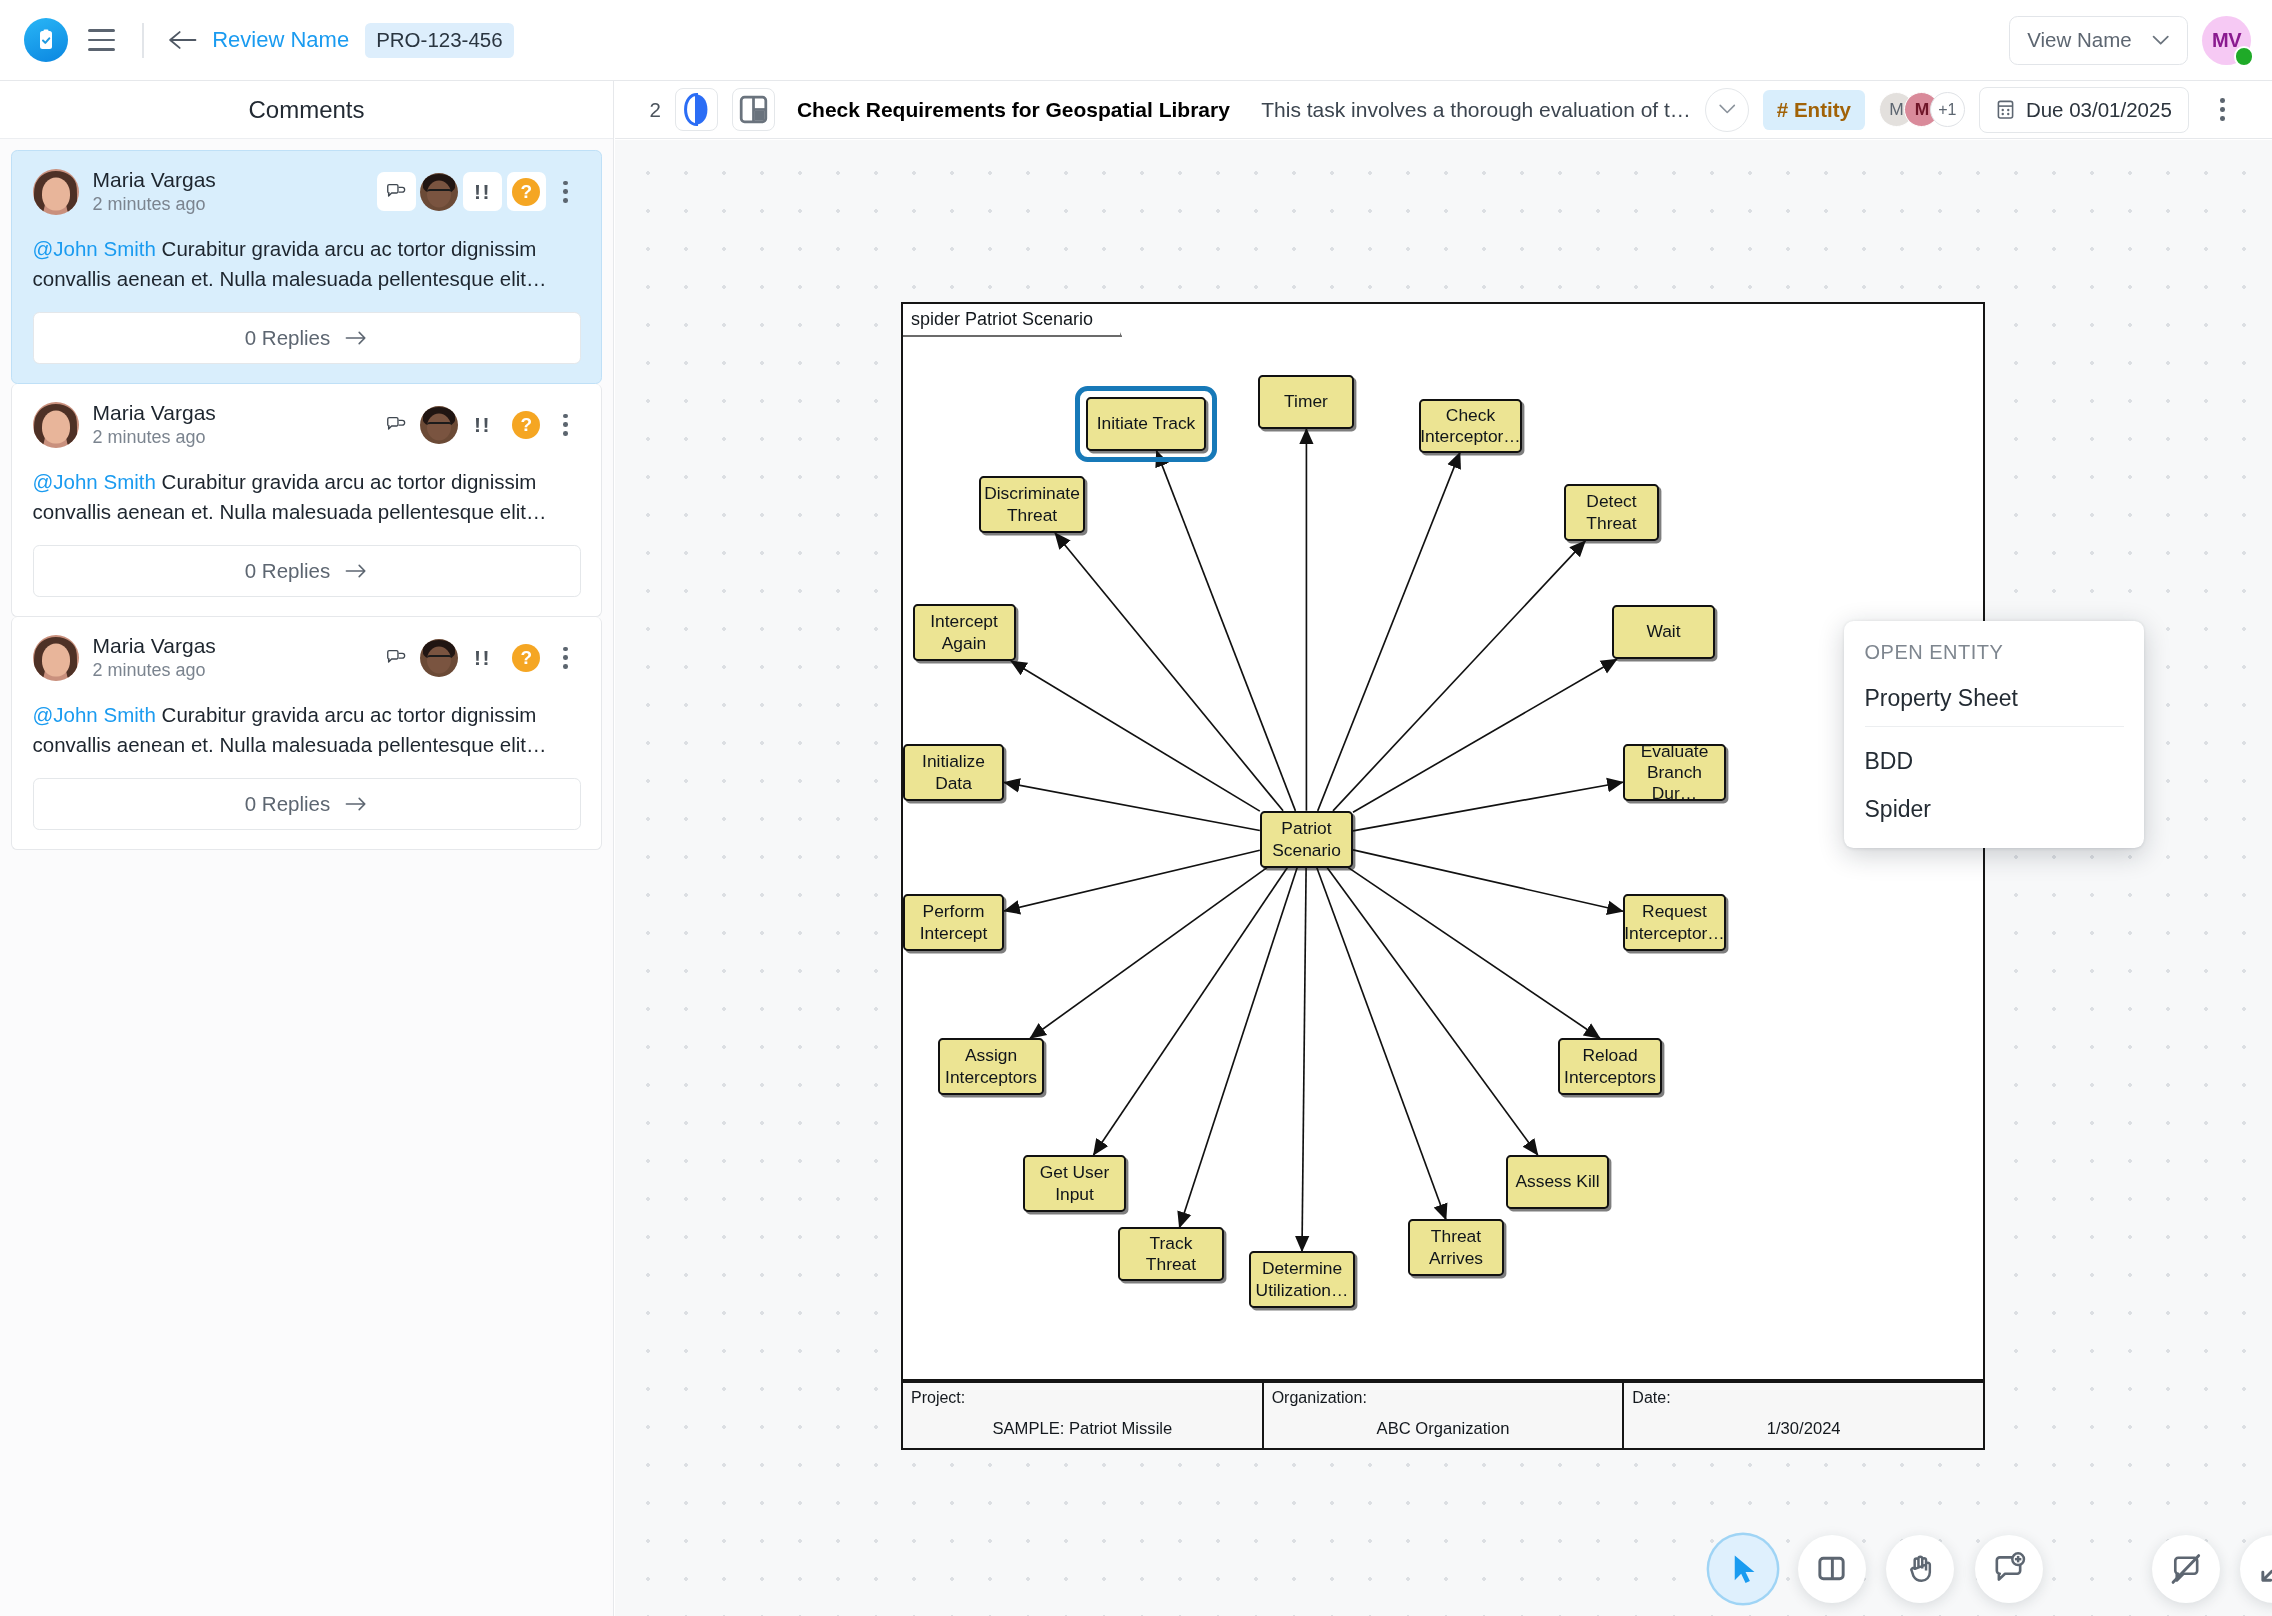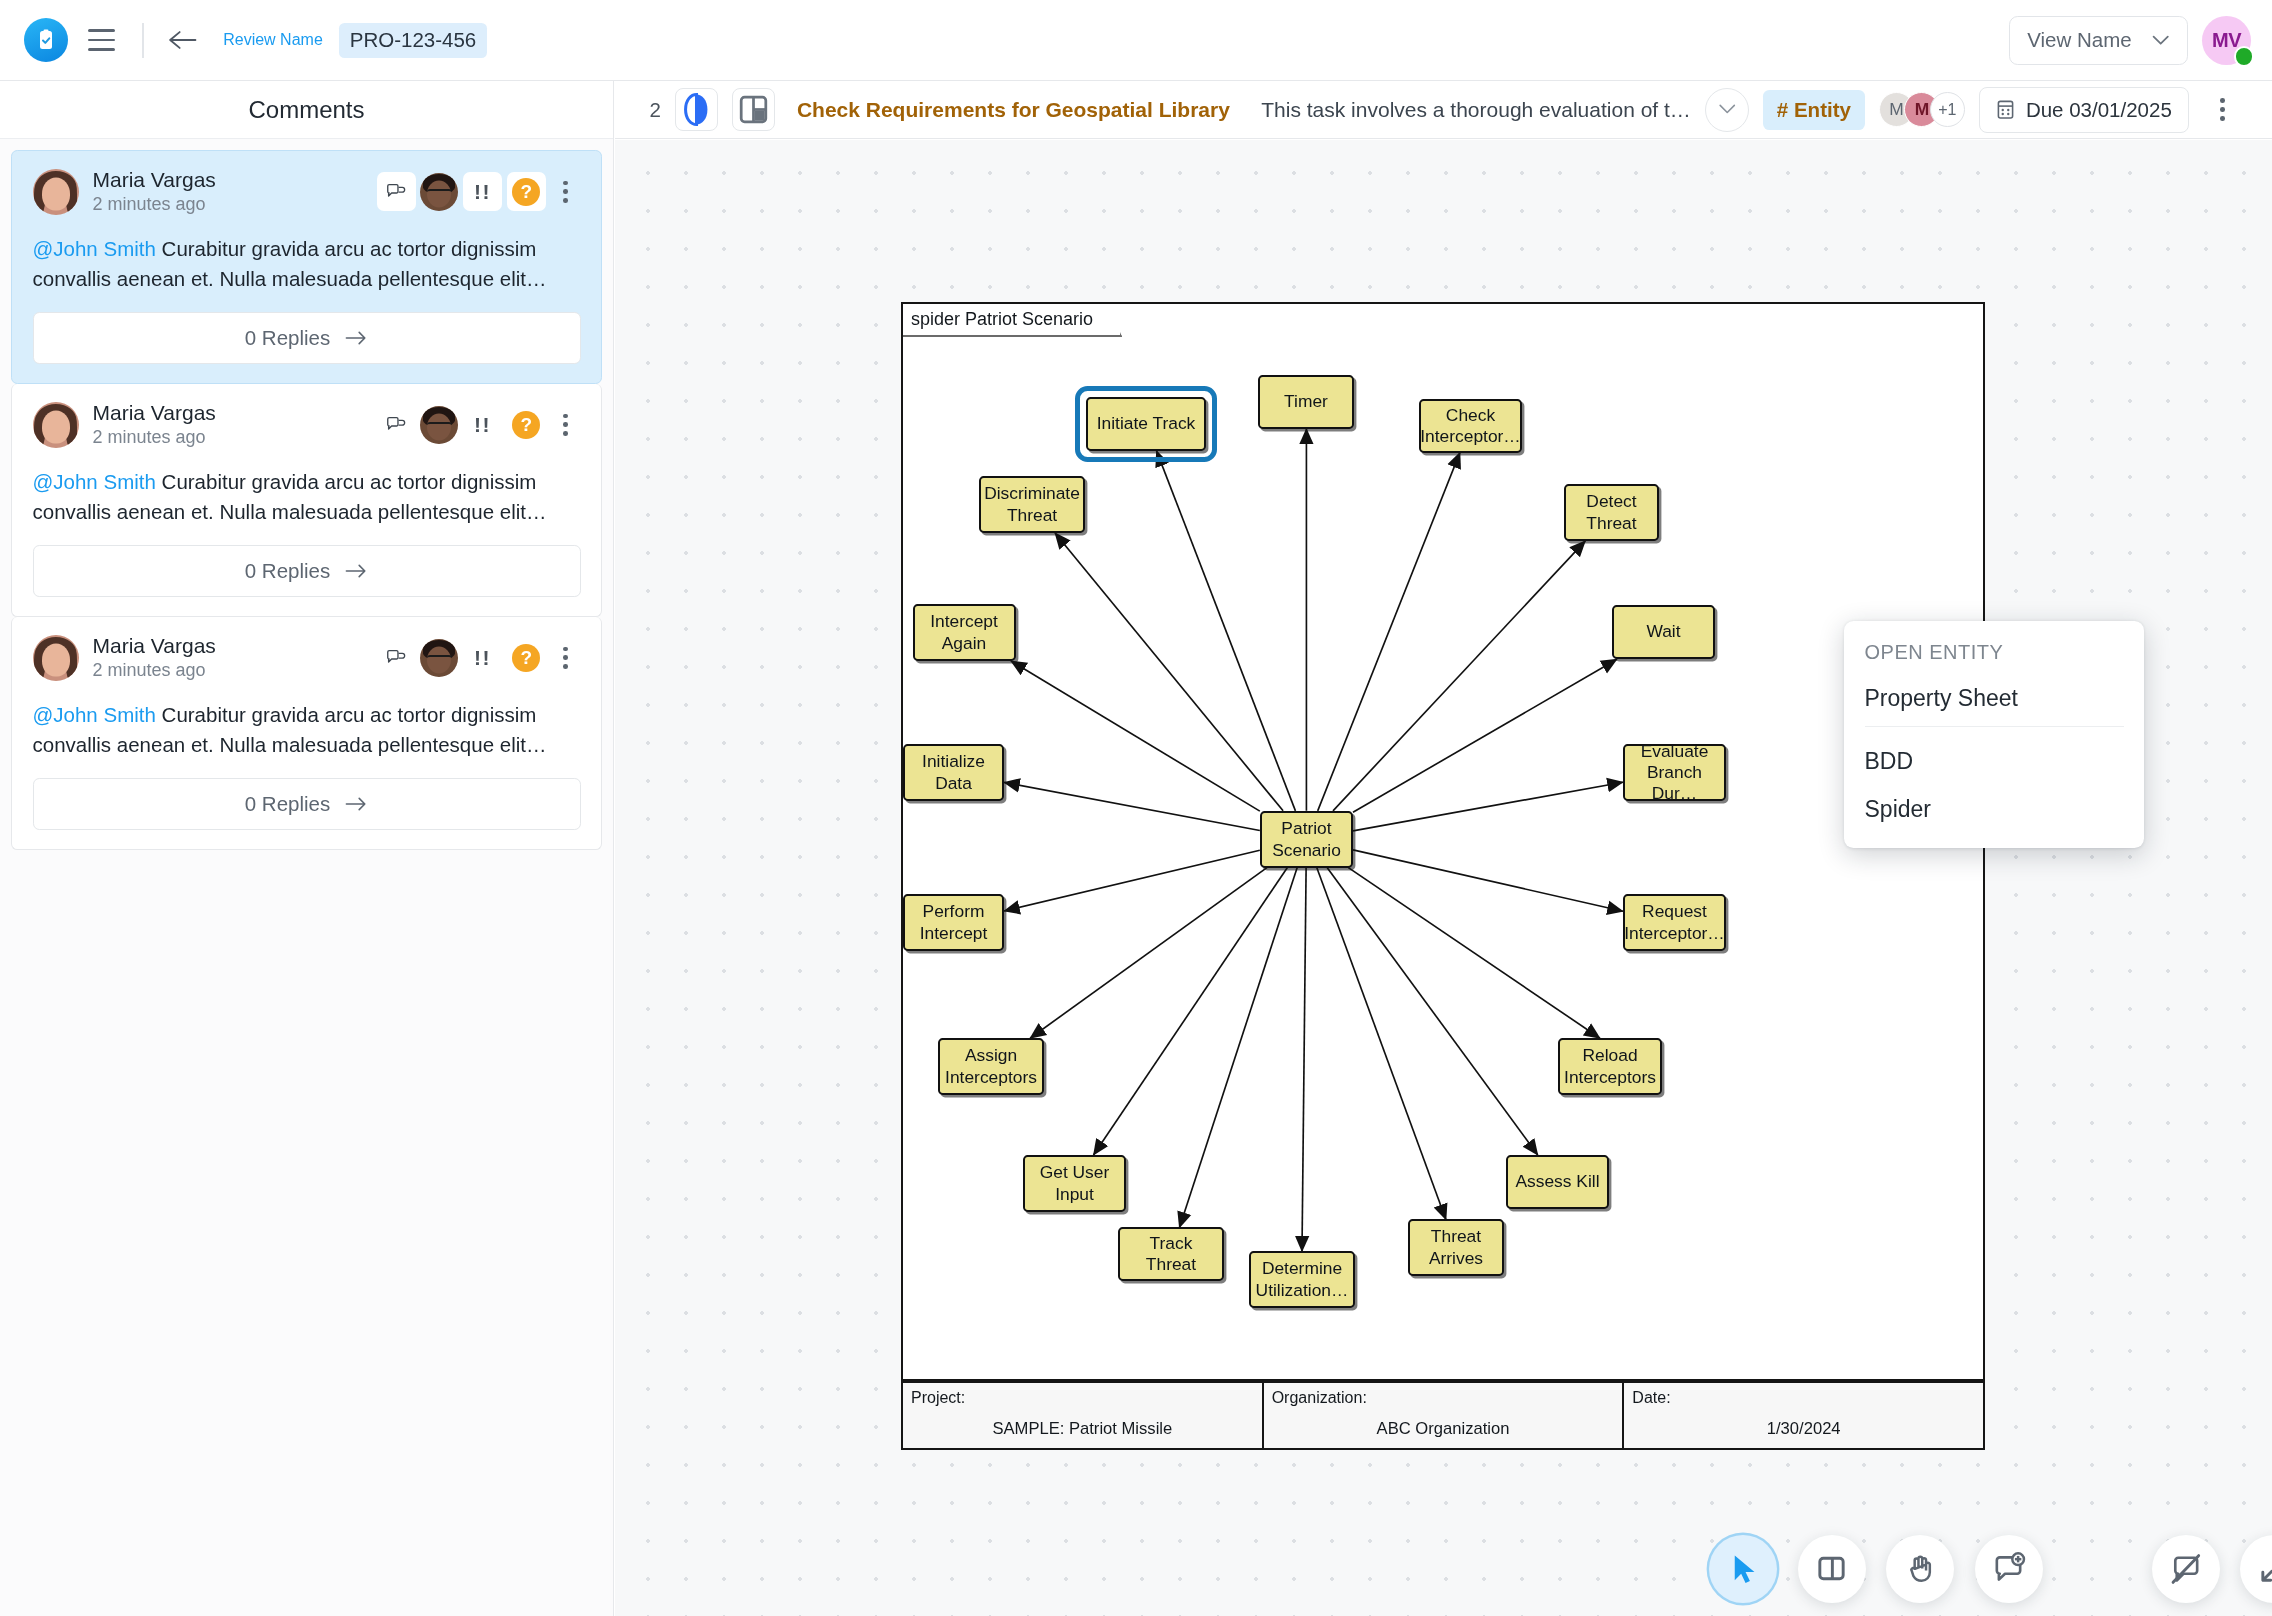--- a/index.html
+++ b/index.html
@@ -24,21 +24,21 @@
   .hamburger {
     width: 41px; height: 41px; margin-left: 12.6px;
     display: flex; flex-direction: column; justify-content: center;
     align-items: center; gap: 7px; cursor: pointer;
   }
   .hamburger i { display:block; width: 27px; height: 2.4px; background: #5b6470; border-radius: 1.6px; }
   .vdiv { width: 1.6px; height: 35px; background: #e2e5e9; margin: 0 20.5px; }
   .back-arrow { width: 35px; height: 35px; display:flex; align-items:center; justify-content:center; cursor: pointer; }
   .back-arrow svg { width: 30px; height: 24px; }
   .review-name {
-    font-size: 16px; color: #1a9bf0; margin-left: 24px; font-weight: 400; cursor: pointer;
+    font-size: 22px; color: #1a9bf0; margin-left: 13px; font-weight: 400; cursor: pointer;
   }
   .proj-chip {
     margin-left: 16px; background: #ddeefc; color: #2a3540;
     font-size: 20.5px; padding: 5.5px 11px; border-radius: 5.5px; white-space: nowrap;
   }
   .topbar-right { margin-left: auto; display: flex; align-items: center; margin-right: 22px; gap: 14px; }
   .view-select {
     border: 1.6px solid #e2e5e9; border-radius: 8.7px; height: 49px;
     display: flex; align-items: center; padding: 0 17.4px; gap: 20.5px; cursor: pointer;
     min-width: 158px; justify-content: space-between;
@@ -141,21 +141,21 @@
   .task-header {
     position: absolute; top: 81px; left: 615px; width: 1657px; height: 58px;
     background: #ffffff; border-bottom: 1.6px solid #e6e8eb;
     display: flex; align-items: center; padding: 0 20.5px; gap: 14px;
   }
   .task-num { font-size: 20.5px; color: #4b535c; margin-left: 14px; }
   .sq-btn {
     width: 43px; height: 43px; border: 1.6px solid #e4e7ea; border-radius: 8px;
     display:flex; align-items:center; justify-content:center; cursor: pointer; flex:none;
   }
-  .task-title { font-size: 21px; font-weight: 700; color: #a16207; white-space: nowrap; margin-left: 8px;}
+  .task-title { font-size: 21px; font-weight: 700; color: #000000; white-space: nowrap; margin-left: 8px;}
   .task-desc {
     font-size: 21px; color: #3c454f; white-space: nowrap; overflow: hidden;
     text-overflow: ellipsis; max-width: 521px; margin-left: 17.4px;
   }
   .round-btn {
     width: 44px; height: 44px; border: 1.6px solid #e4e7ea; border-radius: 50%;
     display:flex; align-items:center; justify-content:center; cursor:pointer; flex:none;
   }
   .entity-chip {
     background: #d9eefc; color: #a16207; font-size: 20.5px; font-weight: 700;

